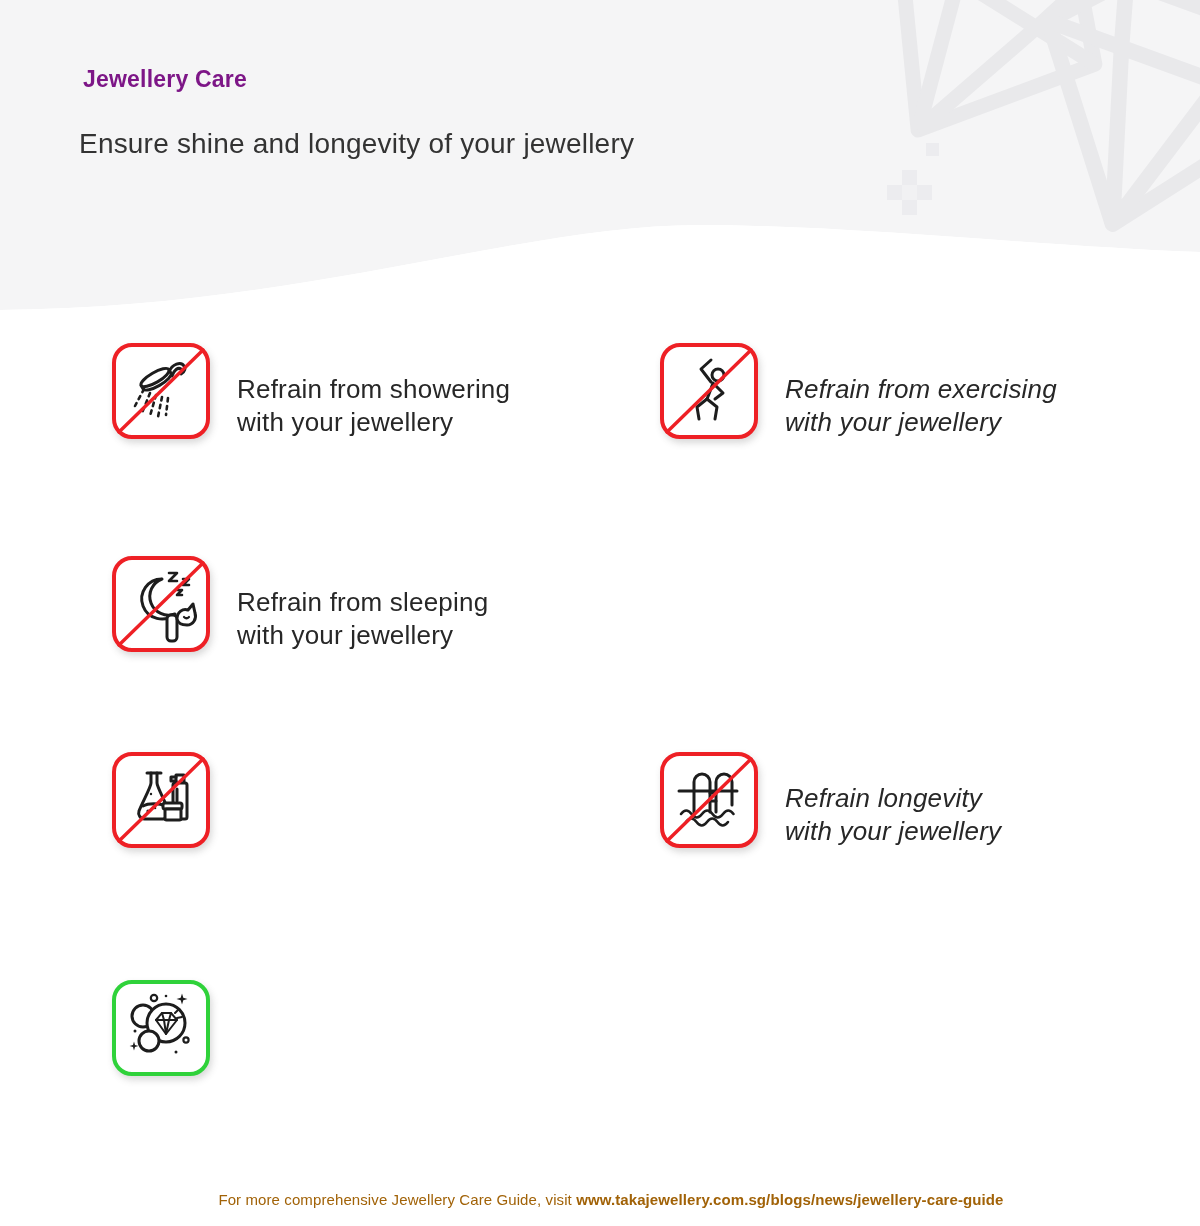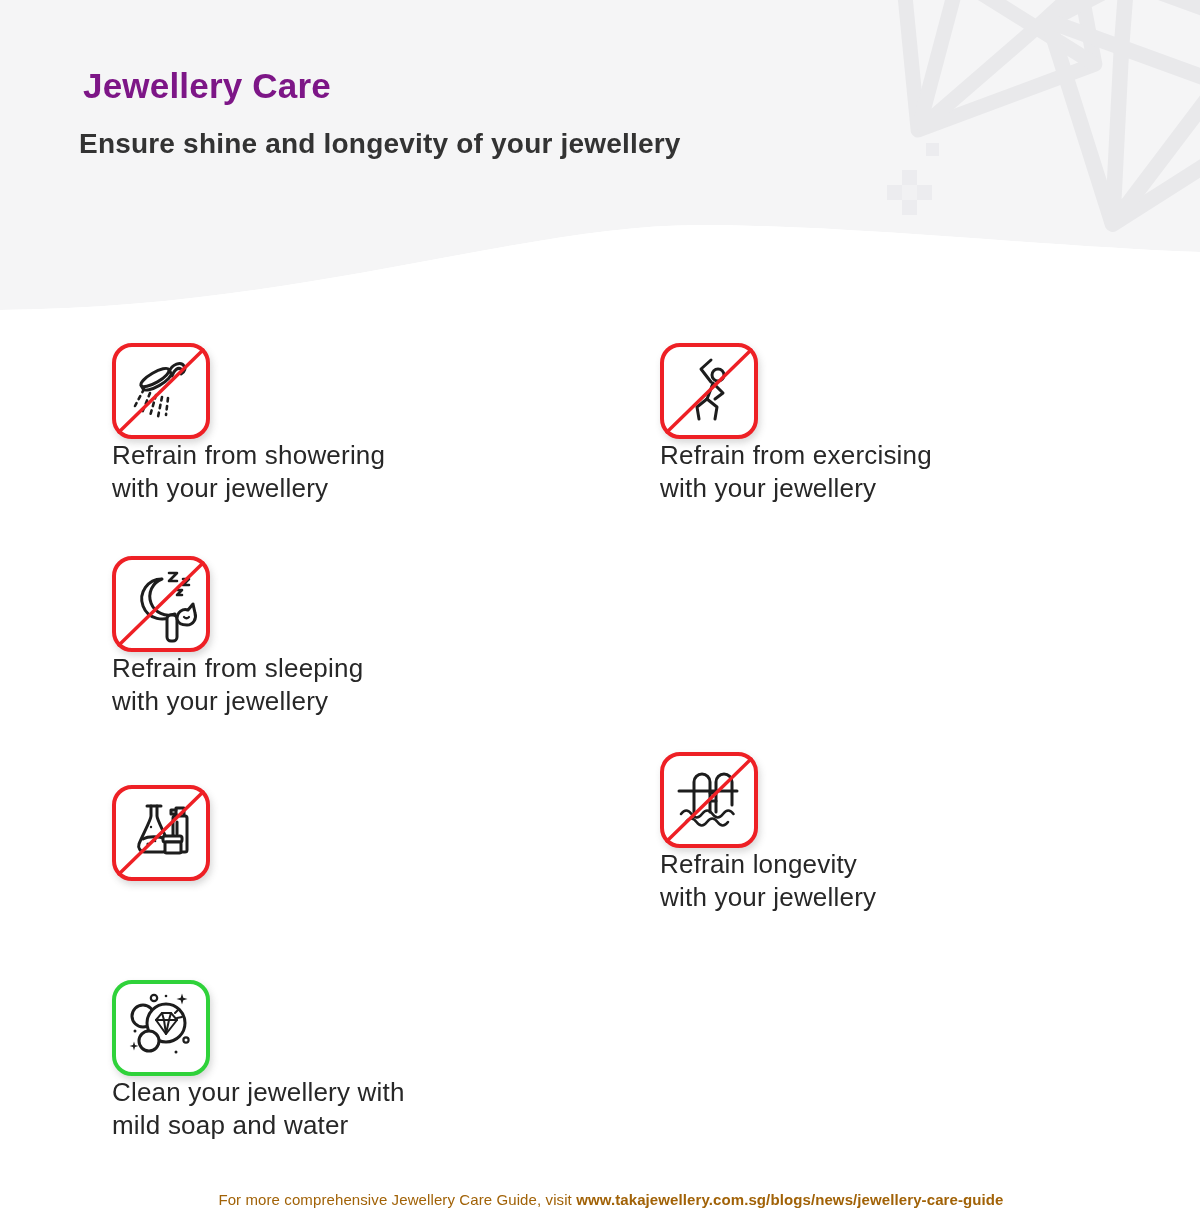--- a/index.html
+++ b/index.html
@@ -4,31 +4,31 @@
 <style>
   html,body{margin:0;padding:0;}
   body{
     width:1200px;height:1226px;position:relative;overflow:hidden;
     background:#ffffff;font-family:"Liberation Sans", sans-serif;
     -webkit-font-smoothing:antialiased;
   }
   .header-bg{position:absolute;top:0;left:0;}
   .title{
     position:absolute;left:83px;top:66px;margin:0;
-    font-size:35px;font-weight:800;color:#7d1687;letter-spacing:.2px;
+    font-size:23px;font-weight:800;color:#7d1687;letter-spacing:.2px;
   }
   .subtitle{
     position:absolute;left:79px;top:128px;margin:0;
-    font-size:28px;font-weight:700;color:#333333;letter-spacing:.2px;
+    font-size:28px;font-weight:400;color:#333333;letter-spacing:.2px;
   }
   .row{position:absolute;left:112px;right:60px;display:flex;align-items:center;}
   .row1{top:343px}.row2{top:556px}.row3{top:752px}.row4{top:980px}
-  .cell{display:flex;align-items:flex-start;flex-direction:column;}
+  .cell{display:flex;align-items:flex-end;gap:27px;}
   .cell-l{flex:0 0 548px;width:548px;}
-  .cell-r{flex:1;}
+  .cell-r{flex:1;font-style:italic;}
   .frame{
     position:relative;flex:0 0 auto;width:90px;height:88px;
     border:4px solid #ee2025;border-radius:20px;background:#fff;
     box-shadow:2px 4px 7px rgba(80,80,80,.22);
   }
   .frame.ok{border-color:#2fd23a;}
   .frame svg{position:absolute;left:0;top:0;width:100%;height:100%;}
   .art{stroke:#1d1d1d;fill:none;stroke-width:3;stroke-linecap:round;stroke-linejoin:round;}
   .item-text{
     margin:0;font-size:26px;line-height:33px;color:#272727;
@@ -214,18 +214,16 @@
         <circle cx="10" cy="42" r="1.5" fill="#1d1d1d" stroke="none"></circle>
         <circle cx="51" cy="63" r="1.5" fill="#1d1d1d" stroke="none"></circle>
         <circle cx="41" cy="7" r="1.3" fill="#1d1d1d" stroke="none"></circle>
         <g fill="#1d1d1d" stroke="none">
           <path transform="translate(57,10)" d="M0,-5.5 L1.3,-1.3 L5.5,0 L1.3,1.3 L0,5.5 L-1.3,1.3 L-5.5,0 L-1.3,-1.3 Z"></path>
           <path transform="translate(9,57) scale(0.8)" d="M0,-5.5 L1.3,-1.3 L5.5,0 L1.3,1.3 L0,5.5 L-1.3,1.3 L-5.5,0 L-1.3,-1.3 Z"></path>
         </g>
       </g>
         </svg>
     </div>
-    <p class="item-text">Clean your jewellery with
-mild soap and water</p>
   </div>
 </div>
 
 <div class="footer"><span>For more comprehensive Jewellery Care Guide, visit </span><b>www.takajewellery.com.sg/blogs/news/jewellery-care-guide</b></div>
 
 </body></html>

